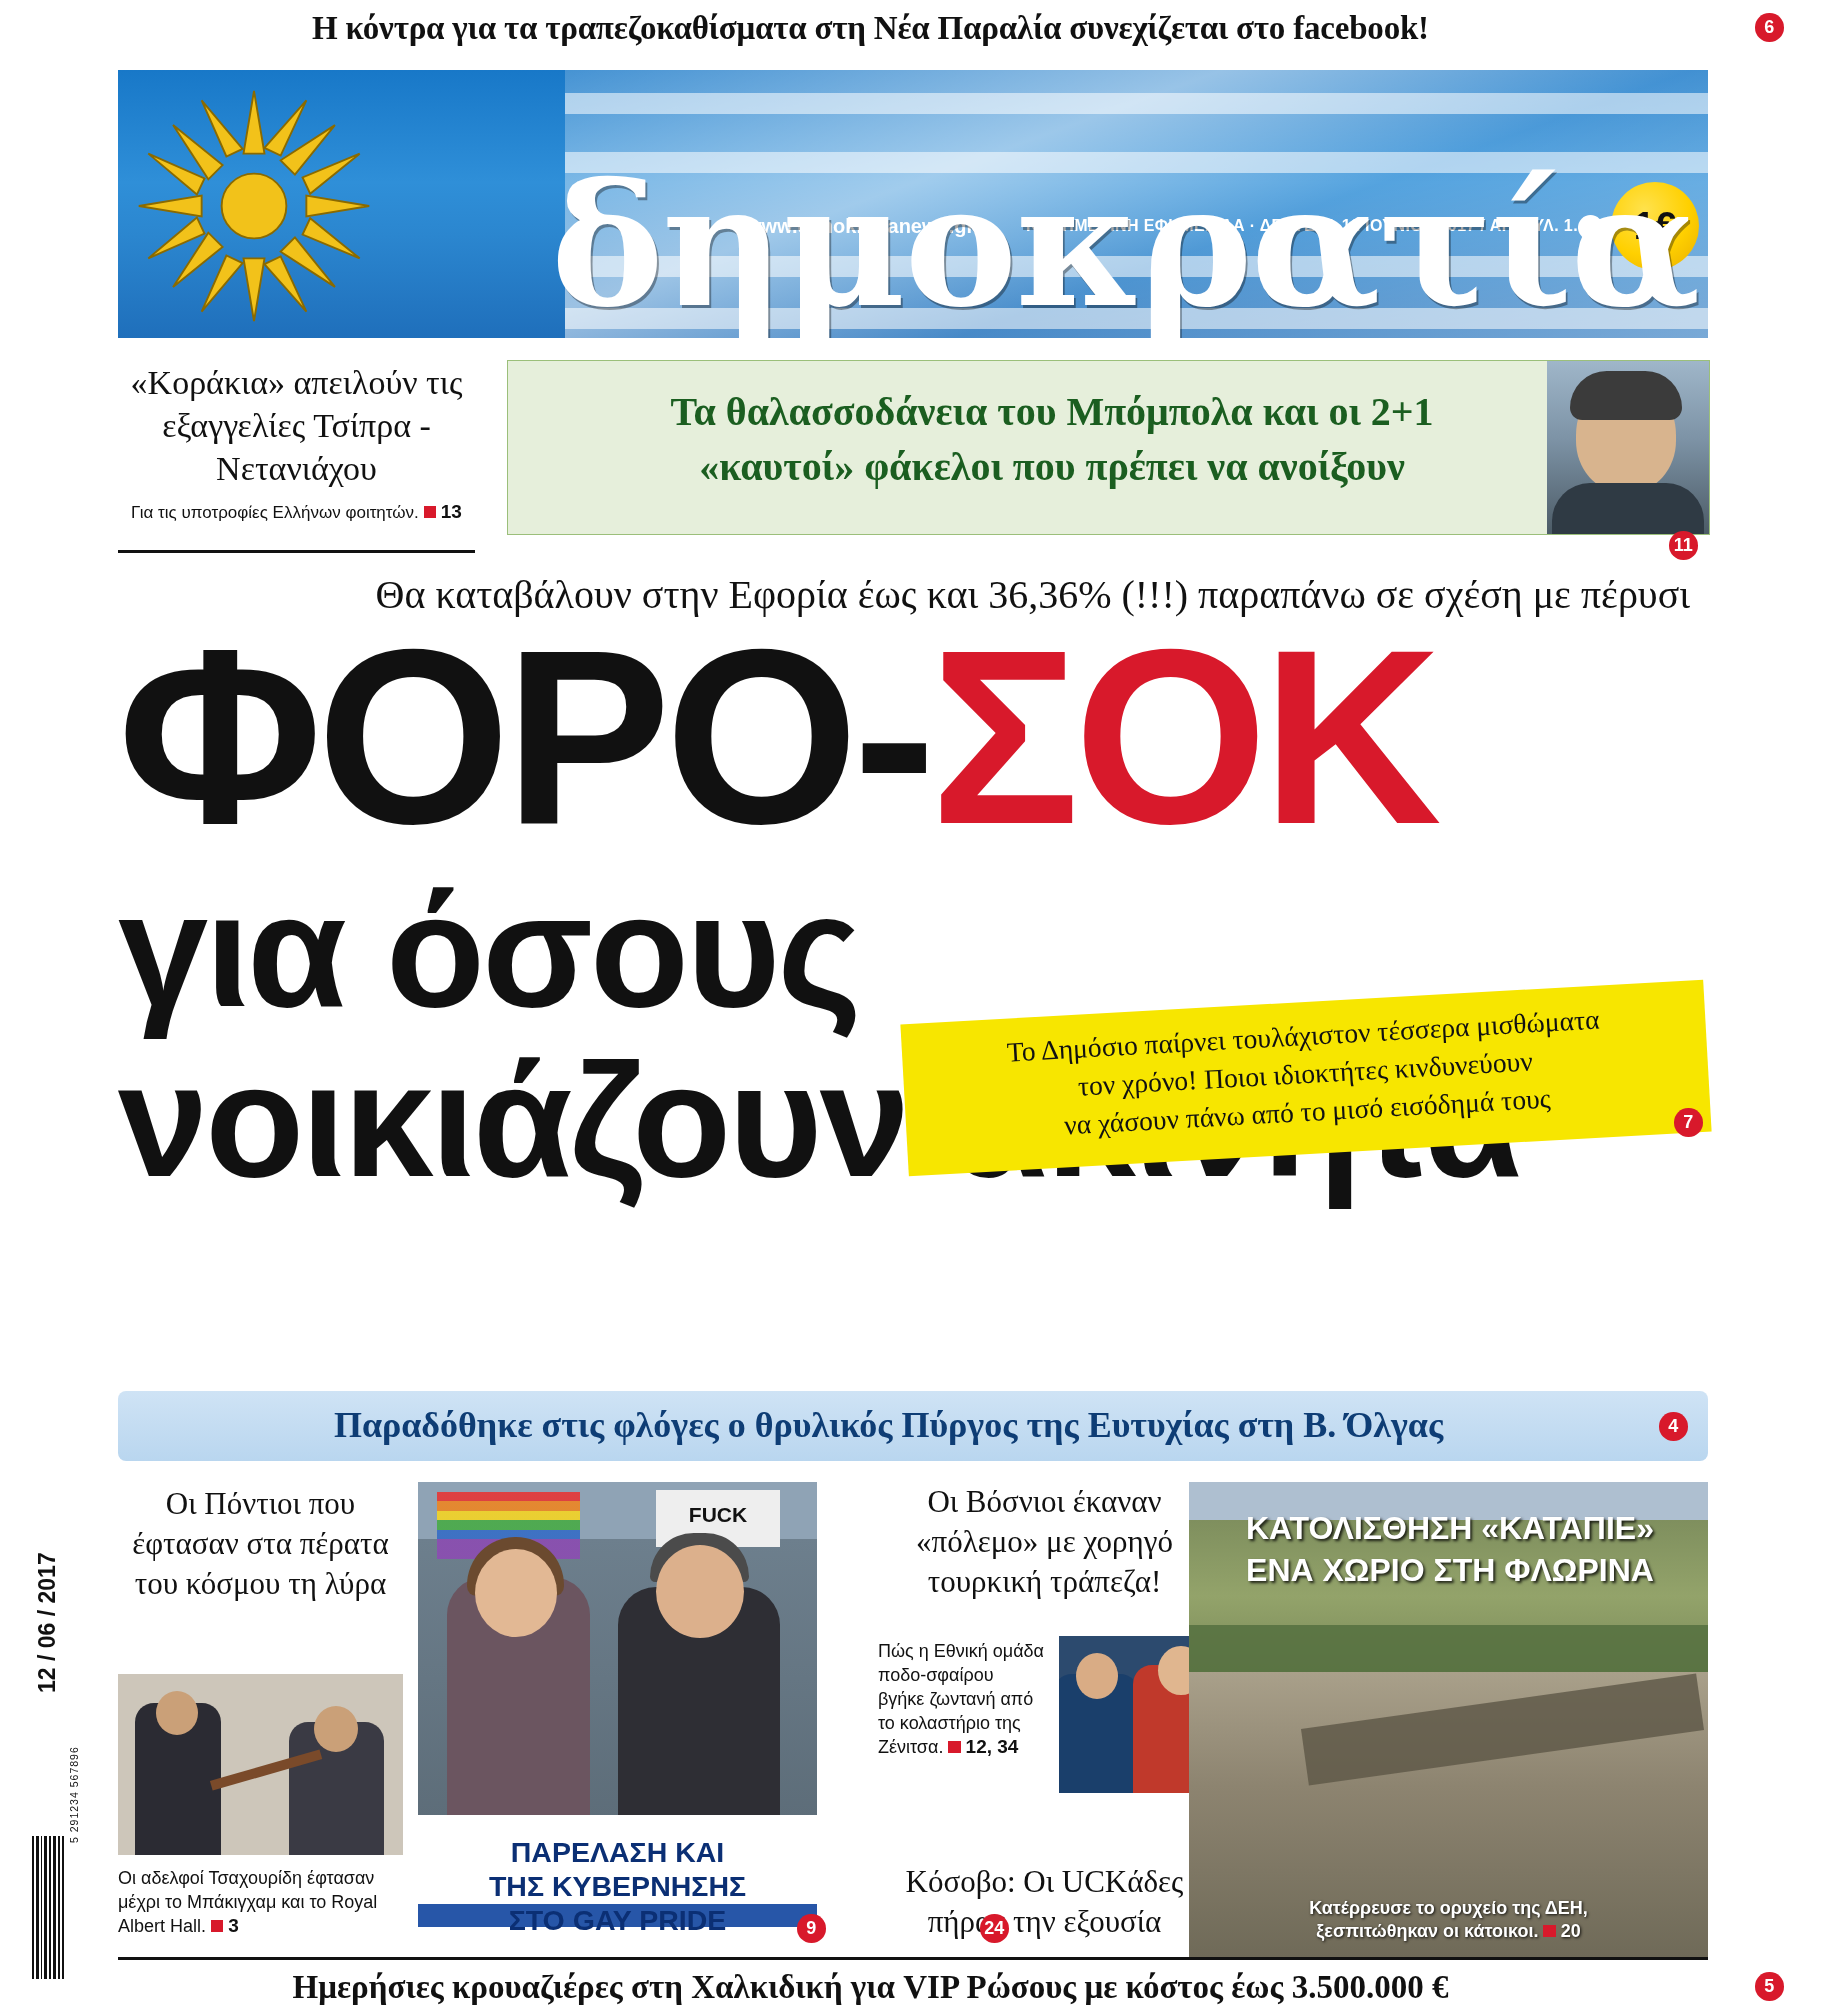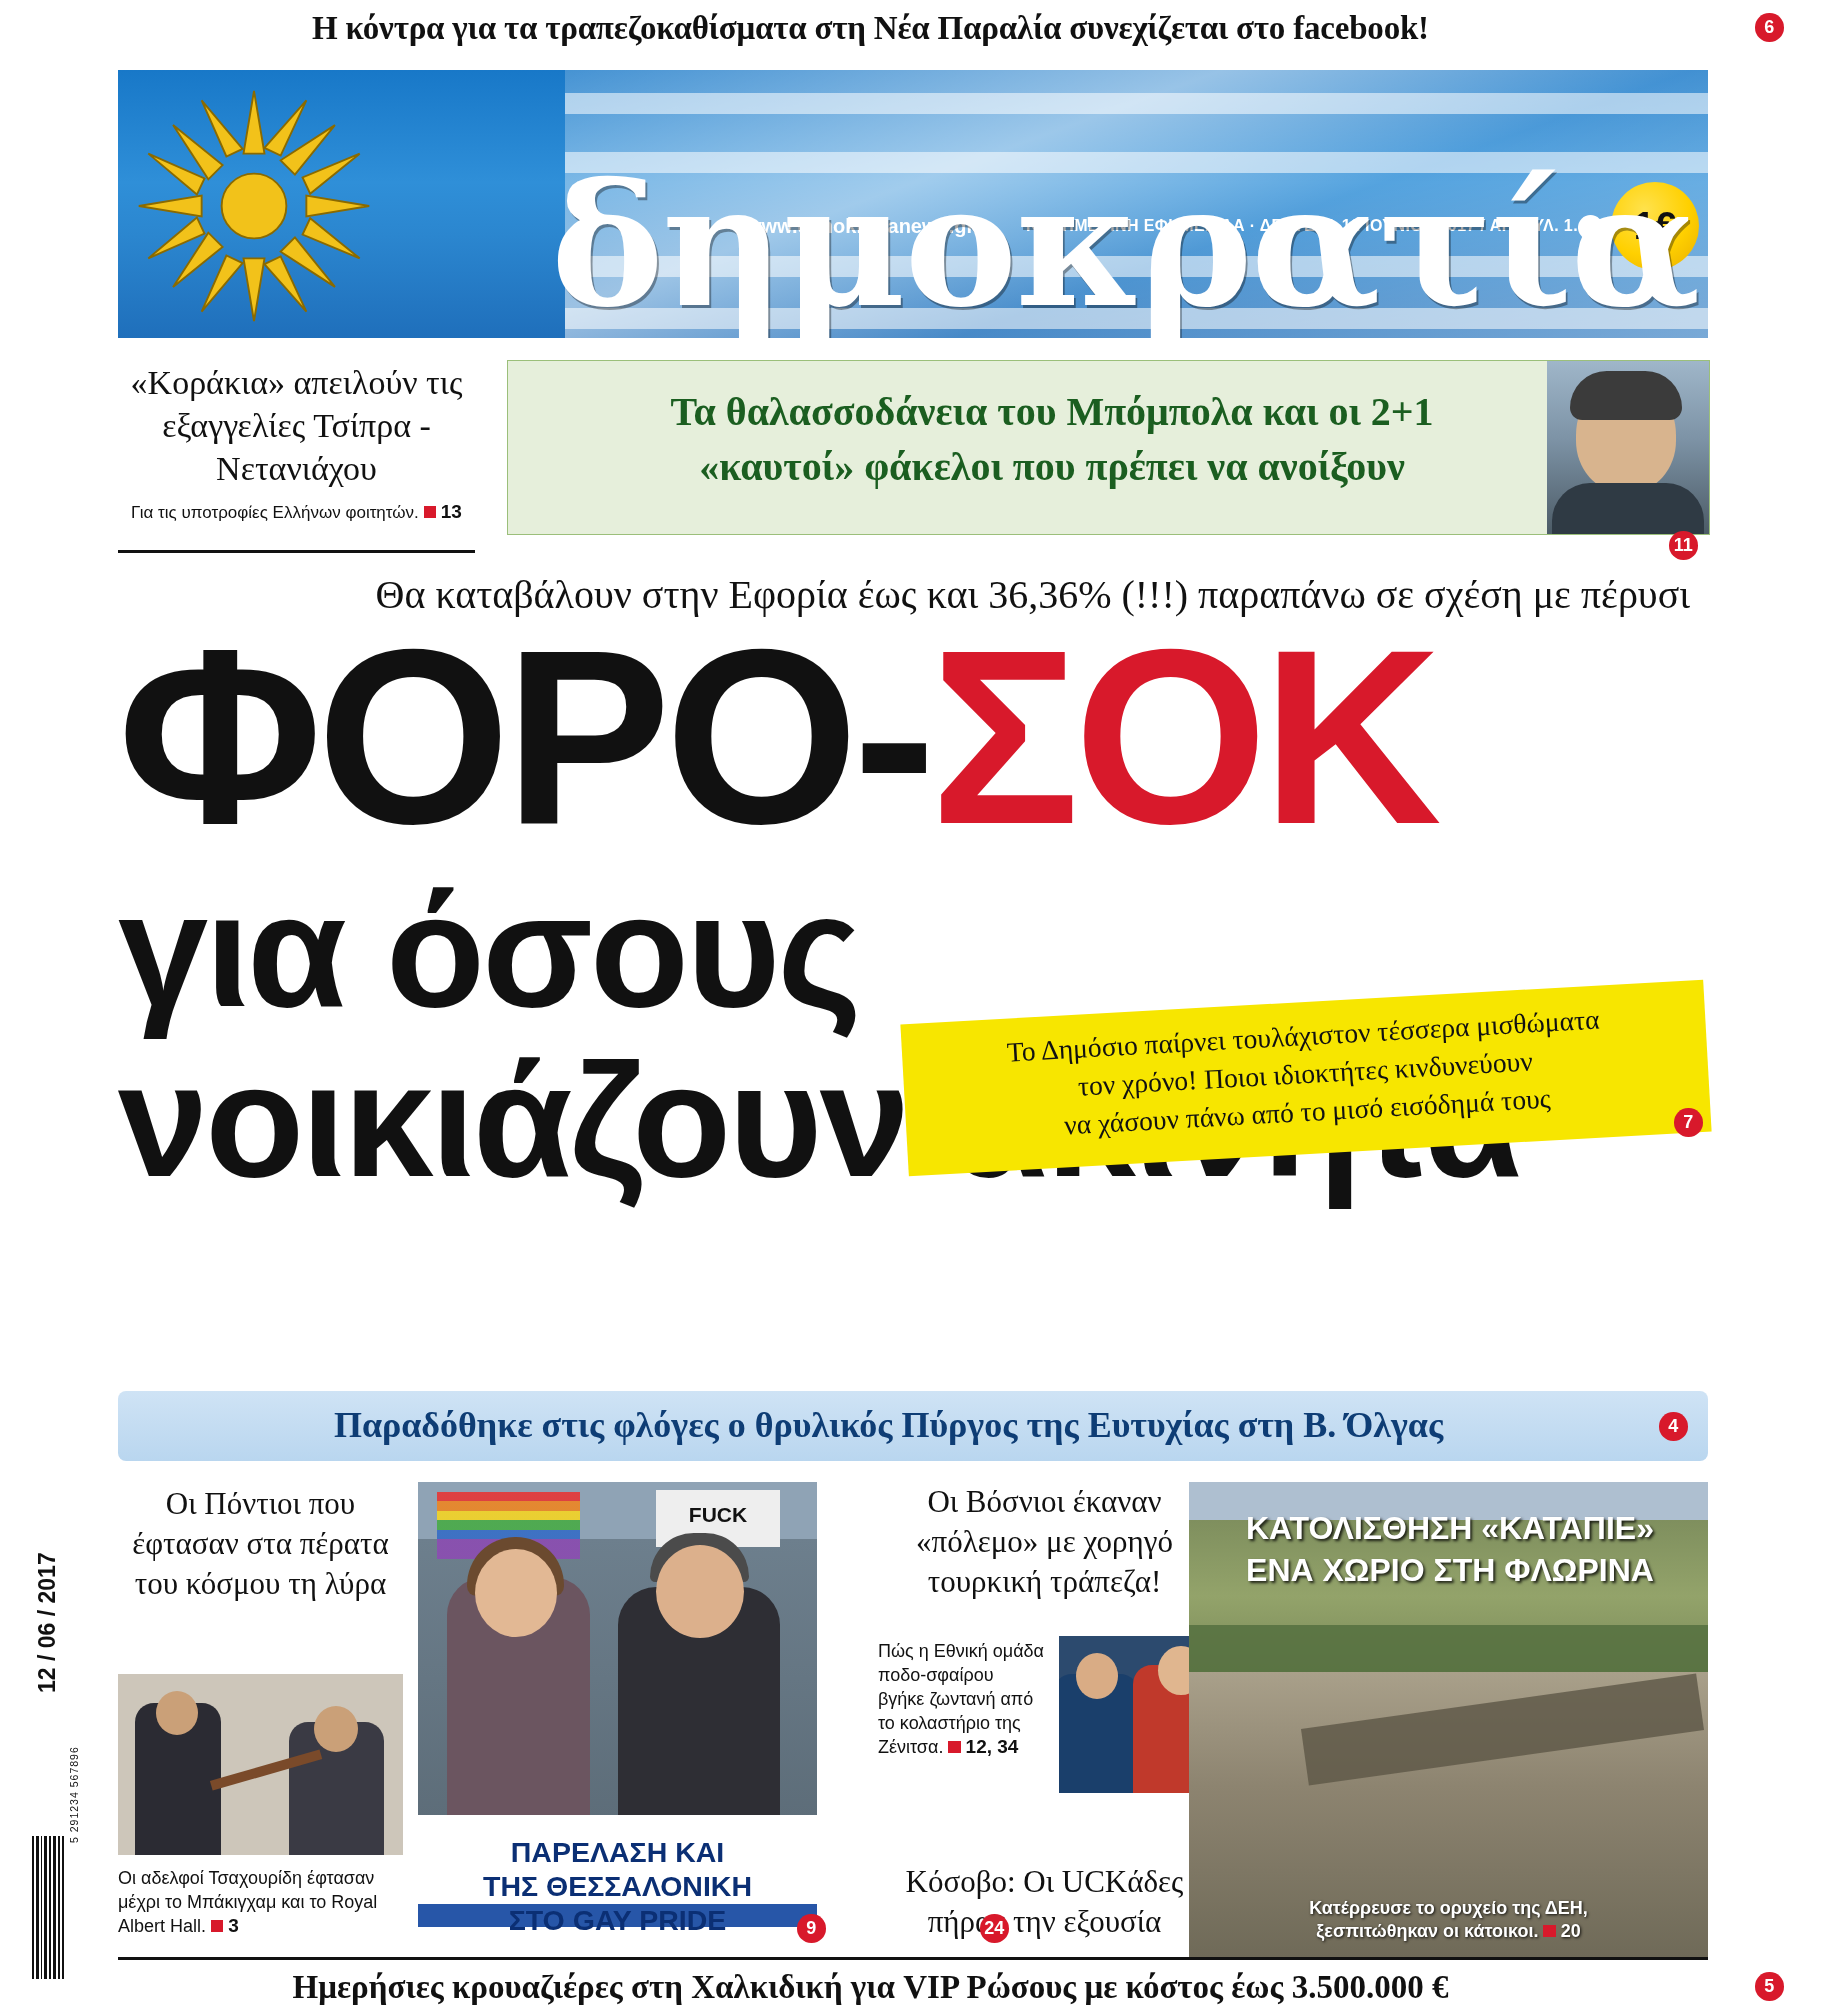--- a/index.html
+++ b/index.html
@@ -269,21 +269,21 @@
       </div>
     <div class="c2-w1"></div>
     <div class="c2-w1hair"></div>
     <div class="c2-w1h"></div>
     <div class="c2-m1"></div>
     <div class="c2-m1hair"></div>
     <div class="c2-m1h"></div>
     <div class="c2-banner"></div>
     <div class="c2-btxt">
       <div>ΠΑΡΕΛΑΣΗ ΚΑΙ</div>
-      <div>ΤΗΣ ΘΕΣΣΑΛΟΝΙΚΗ</div>
+      <div>ΤΗΣ ΚΥΒΕΡΝΗΣΗΣ</div>
       <div>ΣΤΟ GAY PRIDE</div>
     </div>
   </div>
   <span class="pagebadge badge-abs" style="left:797px;top:1914px;">9</span>
 
   <div class="col3">
     <div class="h">Οι Βόσνιοι έκαναν «πόλεμο» με χορηγό τουρκική τράπεζα!</div>
     <div class="body">
       <span>Πώς η Εθνική ομάδα ποδο-σφαίρου βγήκε ζωντανή από το κολαστήριο της Ζένιτσα.</span>
       <span class="sqbadge"></span><span class="numtxt">12, 34</span>

